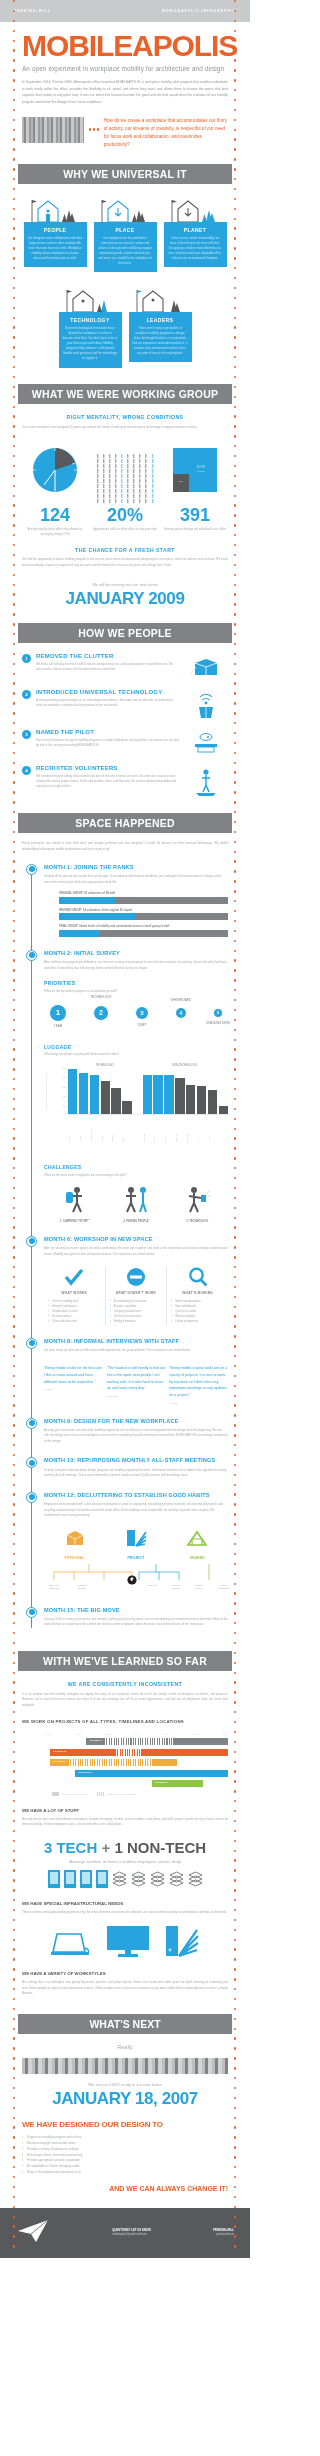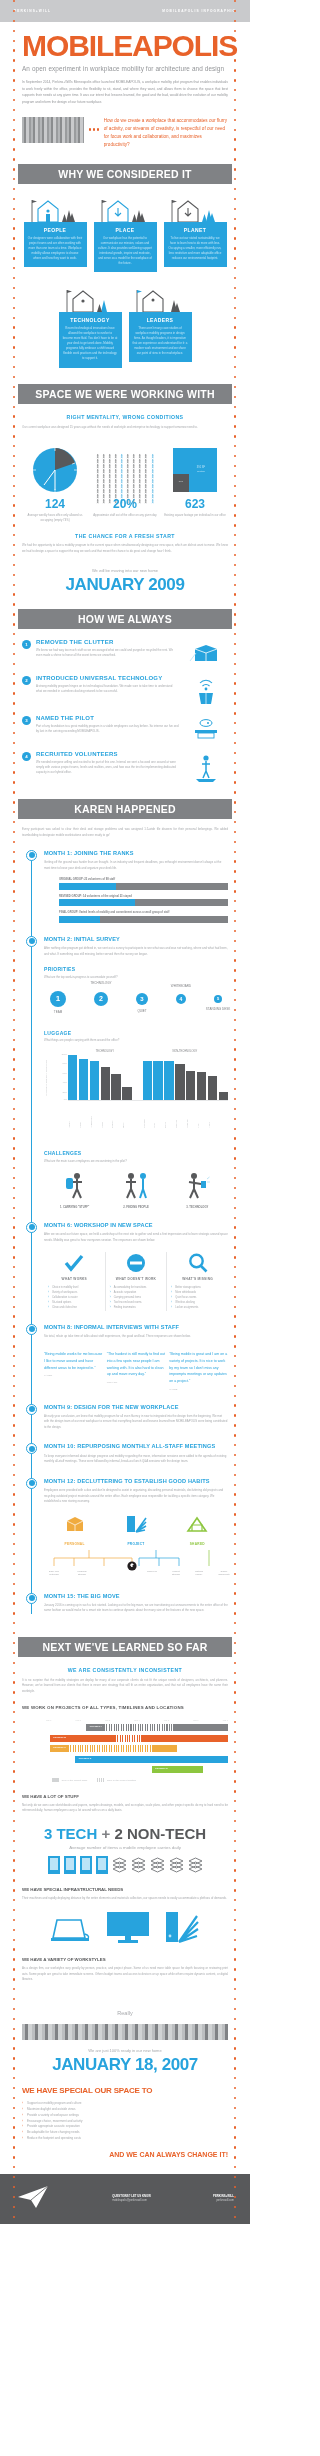--- a/index.html
+++ b/index.html
@@ -81,21 +81,21 @@
     color:#fff; font-size:5px; text-align:center; font-weight:bold;
     letter-spacing:.4px; margin-bottom:3px;
   }
   .cbox p { color:#bce4f7; font-size:2.9px; line-height:1.75; text-align:center; }
 
   
   .stats { display:flex; justify-content:space-between; margin-top:12px; }
   .stat { width:66px; text-align:center; }
   .stat .viz { height:52px; display:flex; align-items:flex-end; justify-content:center; }
   .stat .num {
-    font-size:12px; color:#27a3dd; font-weight:bold; margin-top:4px; line-height:1;
+    font-size:18px; color:#27a3dd; font-weight:bold; margin-top:12px; line-height:1;
   }
   .stat .cap { font-size:2.8px; line-height:1.7; color:#a7a9ac; margin-top:3px; }
 
   
   .pgrid { display:grid; grid-template-columns:repeat(10,1fr); gap:.6px; width:60px; }
   .pgrid i { display:block; height:4.4px; }
   .pico { width:100%; height:100%; }
 
   
   .datelead { font-size:4px; color:#a7a9ac; text-align:center; margin-top:14px; }
@@ -736,21 +736,21 @@
           <i></i>
           <i></i>
           <i></i>
         </div>
       <div class="qtext">How do we create a workplace that accommodates our flurry of activity, our streams of creativity, is respectful of our need for focus work and collaboration, and maximizes productivity?</div>
     </div>
   </div>
 
   <div style="height:14px"></div>
   <div class="sec-band">
-    <b>WHY WE CONSIDERED IT</b>
+    <b>WHY WE UNIVERSAL IT</b>
   </div>
 
   <div class="wrap">
     <div class="cards">
       <div class="card">
         <div class="house">
           <svg width="63" height="26" viewBox="0 0 63 26">
             <path d="M14 26 L14 13 L24 5 L34 13 L34 26 Z" fill="none" stroke="#27a3dd" stroke-width="1.1"></path>
             <rect x="22" y="18" width="4" height="8" fill="#27a3dd"></rect>
             <circle cx="24" cy="15" r="1.6" fill="#27a3dd"></circle>
@@ -829,21 +829,21 @@
         <div class="cbox">
           <h4>LEADERS</h4>
           <p>There aren't many case studies of workplace mobility programs in design firms. As thought leaders, it is imperative that we experience and understand for it: a modern work environment and we share our point of view in the marketplace.</p>
         </div>
       </div>
     </div>
   </div>
 
   <div style="height:16px"></div>
   <div class="sec-band">
-    <b>SPACE WE WERE WORKING WITH</b>
+    <b>WHAT WE WERE WORKING GROUP</b>
   </div>
 
   <div class="wrap">
     <div class="sec-sub">RIGHT MENTALITY, WRONG CONDITIONS</div>
     <div class="tiny" style="margin-top:5px;text-align:justify">Our current workplace was designed 15 years ago without the needs of workstyle and enterprise technology to support tomorrow need to.</div>
 
     <div class="stats">
       <div class="stat">
         <div class="viz">
           <svg width="48" height="48" viewBox="0 0 48 48">
@@ -1271,35 +1271,35 @@
       <div class="stat">
         <div class="viz">
           <svg width="48" height="48" viewBox="0 0 48 48">
             <rect x="2" y="2" width="44" height="44" fill="#27a3dd"></rect>
             <rect x="2" y="28" width="16" height="18" fill="#58595b"></rect>
             <text x="30" y="22" font-size="2.6" fill="#bce4f7" text-anchor="middle">391 SF</text>
             <text x="30" y="26" font-size="2.2" fill="#bce4f7" text-anchor="middle">Existing</text>
             <text x="10" y="36" font-size="2.2" fill="#d1d3d4" text-anchor="middle">New</text>
           </svg>
         </div>
-        <div class="num">623</div>
+        <div class="num">391</div>
         <div class="cap">Existing square footage per individual in our office</div>
       </div>
     </div>
 
     <div class="sec-sub" style="margin-top:11px">THE CHANCE FOR A FRESH START</div>
     <div class="tiny" style="margin-top:4px;text-align:justify">We had the opportunity to take a mobility program to the current space when simultaneously designing our new space, which we did not want to move. We knew we had to design a space to support the way we work and that meant the chance to do great and change how I think.</div>
 
     <div class="datelead">We will be moving into our new home</div>
     <div class="bigdate">JANUARY 2009</div>
   </div>
 
   <div style="height:14px"></div>
   <div class="sec-band">
-    <b>HOW WE ALWAYS</b>
+    <b>HOW WE PEOPLE</b>
   </div>
 
   <div class="wrap">
     <div class="step">
       <div class="stepnum">1</div>
       <div class="stepbody">
         <h5>REMOVED THE CLUTTER</h5>
         <p>We knew we had way too much stuff so we encouraged what we could and purged or recycled the rest. We even made a shrine to honor all the worst items we unearthed.</p>
       </div>
       <div class="stepicon">
@@ -1358,21 +1358,21 @@
           <circle cx="17" cy="7" r="2.6" fill="#27a3dd"></circle>
           <path d="M17 10 L17 20 M13 13 L21 13 M17 20 L14 27 M17 20 L20 27" stroke="#27a3dd" stroke-width="1.5" fill="none"></path>
           <path d="M7 28 L27 28 L24 31 L10 31 Z" fill="#27a3dd"></path>
         </svg>
       </div>
     </div>
   </div>
 
   <div style="height:16px"></div>
   <div class="sec-band">
-    <b>KAREN HAPPENED</b>
+    <b>SPACE HAPPENED</b>
   </div>
 
   <div class="wrap">
     <div class="tiny" style="margin-top:8px;text-align:justify">Every participant was asked to clear their desk and storage problems and was assigned 1.5-wide file drawers for their personal belongings. We added teambuilding to designate mobile workstations and were ready to go!</div>
 
     <div class="tl">
 
       <div class="ev">
         <div class="knob">
             <i></i>
@@ -1680,21 +1680,21 @@
           </div>
         <h3>MONTH 15: THE BIG MOVE</h3>
         <p>January 2016 is coming up in such a fast started. Looking out to the big move, we are transitioning out announcements to the entire office of the same fashion as would make for a smart site team to continue dynamic about the many size of the features of the new space.</p>
       </div>
 
     </div>
   </div>
 
   <div style="height:10px"></div>
   <div class="sec-band">
-    <b>NEXT WE'VE LEARNED SO FAR</b>
+    <b>WITH WE'VE LEARNED SO FAR</b>
   </div>
 
   <div class="wrap">
     <div class="sec-sub">WE ARE CONSISTENTLY INCONSISTENT</div>
     <div class="tiny" style="margin-top:5px;text-align:justify">It is no surprise that the mobility strategies we deploy for many of our corporate clients do not fit the unique needs of designers, architects, and planners. However, we've learned from our clients that there is never one strategy that will fit an entire organization, and that not all employees have the same their workstyle.</div>
 
     <div style="font-size:4.4px;color:#58595b;font-weight:bold;margin-top:11px;letter-spacing:.2px">WE WORK ON PROJECTS OF ALL TYPES, TIMELINES AND LOCATIONS</div>
 
     <div class="gantt">
       <div style="display:flex;justify-content:space-between;padding-left:12px">
@@ -1745,21 +1745,21 @@
         </div>
       </div>
     </div>
 
     <div style="font-size:4.4px;color:#58595b;font-weight:bold;margin-top:12px">WE HAVE A LOT OF STUFF</div>
     <div class="tiny" style="margin-top:4px;text-align:justify">Not only do we own case sketchbooks and papers, samples drawings, models, and so explain, scale plans, and other project specific do my to hard need to be referenced daily, human employees carry a lot around with us on a daily basis.</div>
 
     <div class="bigstat">
       <span class="t">3 TECH</span>
       <span class="p">+</span>
-      <span class="n">2 NON-TECH</span>
+      <span class="n">1 NON-TECH</span>
     </div>
     <div class="bigcap">Average number of items a mobile employee carries daily</div>
     <div class="icrow">
       <svg width="12" height="18" viewBox="0 0 12 18">
           <rect x="0" y="0" width="12" height="18" fill="#27a3dd"></rect>
           <rect x="2" y="2" width="8" height="12" fill="#bce4f7"></rect>
         </svg>
       <svg width="12" height="18" viewBox="0 0 12 18">
           <rect x="0" y="0" width="12" height="18" fill="#27a3dd"></rect>
           <rect x="2" y="2" width="8" height="12" fill="#bce4f7"></rect>
@@ -1817,28 +1817,31 @@
         <circle cx="5" cy="26" r="1.4" fill="#bce4f7"></circle>
         <path d="M14 32 L32 6 M14 32 L33 12 M14 32 L33 19 M14 32 L32 26" stroke="#27a3dd" stroke-width="2.2"></path>
       </svg>
     </div>
 
     <div style="font-size:4.4px;color:#58595b;font-weight:bold;margin-top:13px">WE HAVE A VARIETY OF WORKSTYLES</div>
     <div class="tiny" style="margin-top:4px;text-align:justify">As a design firm, our workstyles vary greatly by person, practice, and project phase. Some of us need more table space for depth focusing or reviewing print outs. Some people are great to take immediate screens. Others budget teams and access to devices or up space while others require dynamic content, or digital libraries.</div>
   </div>
 
   <div style="height:18px"></div>
+  <div class="next-band">
+    <b>WHAT'S NEXT</b>
+  </div>
 
   <div class="wrap">
     <div class="reallylbl">Really</div>
     <div class="graybar" style="margin-left:0;margin-right:0"></div>
     <div class="datelead" style="margin-top:8px">We are just 100% ready in our new home</div>
     <div class="bigdate">JANUARY 18, 2007</div>
 
-    <div class="dsg-h">WE HAVE SPECIAL OUR SPACE TO</div>
+    <div class="dsg-h">WE HAVE DESIGNED OUR DESIGN TO</div>
     <ul class="dsg-list" id="dsgList">
         <li>Support our mobility program and culture</li>
         <li>Maximize daylight and outside views</li>
         <li>Provide a variety of workspace settings</li>
         <li>Encourage choice, movement and activity</li>
         <li>Provide appropriate acoustic separation</li>
         <li>Be adaptable for future changing needs</li>
         <li>Reduce the footprint and operating costs</li>
       </ul>
     <div class="andwe">AND WE CAN ALWAYS CHANGE IT!</div>

